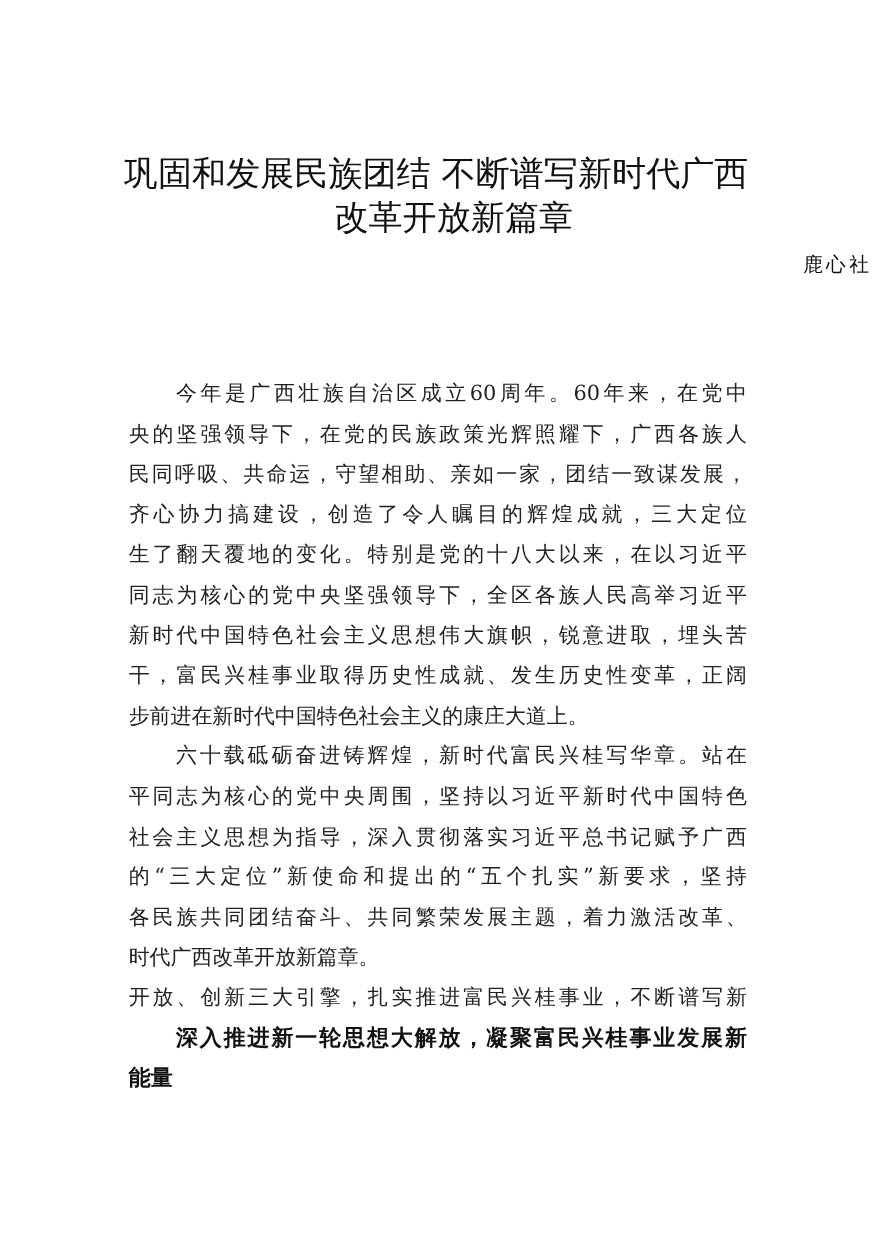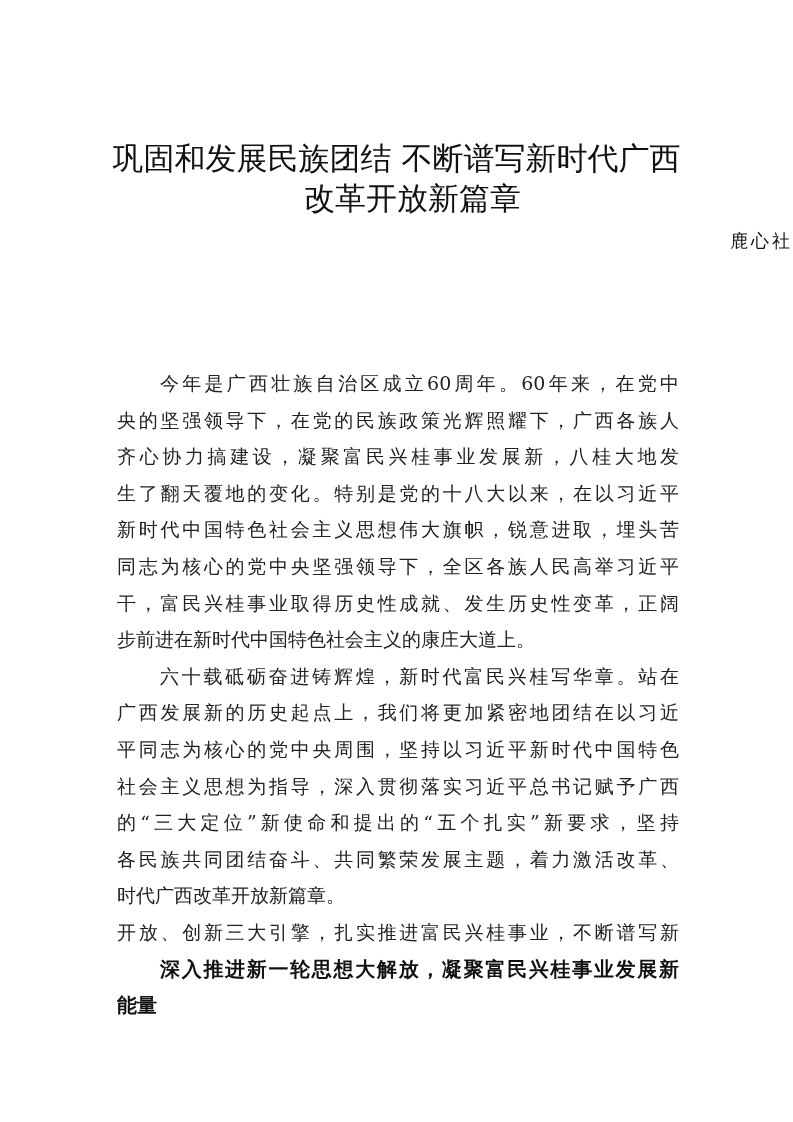--- a/index.html
+++ b/index.html
@@ -10,21 +10,21 @@
     font-family: "DejaVu Serif", "Liberation Serif", serif;
     font-size: 31px; line-height: 40px; color: #111;
   }
   .title.l1 { top: 138px; }
   .title.l2 { top: 178px; padding-left: 16px; }
   .author {
     position: absolute; left: 0; top: 228px; width: 793px; text-align: right;
     font-family: "DejaVu Serif", "Liberation Serif", serif;
     font-size: 18px; line-height: 26px; letter-spacing: 3px; color: #111;
   }
-  .body { position: absolute; left: 117px; top: 340px; width: 562px; margin-top: 25px; }
+  .body { position: absolute; left: 117px; top: 340px; width: 562px; }
   .line {
     height: 36.6px; line-height: 36.6px; white-space: nowrap;
     font-family: "DejaVu Serif", "Liberation Serif", serif;
     font-size: 19px; color: #222; text-align: justify; text-align-last: justify;
   }
   .line.last { text-align-last: left; }
   .line.indent { padding-left: 43px; }
   .heading {
     font-family: Liberation Sans, sans-serif;
     font-weight: bold; font-size: 20px; color: #111;
@@ -35,29 +35,29 @@
 
 <div class="page">
   <div class="title l1">巩固和发展民族团结 不断谱写新时代广西</div>
   <div class="title l2">改革开放新篇章</div>
   <div class="author">鹿心社</div>
 
   <div class="body">
 
     <div class="line indent">今年是广西壮族自治区成立60周年。60年来，在党中</div>
     <div class="line">央的坚强领导下，在党的民族政策光辉照耀下，广西各族人</div>
-    <div class="line">齐心协力搞建设，凝聚富民兴桂事业发展新，八桂大地发</div>
+    <div class="line">民同呼吸、共命运，守望相助、亲如一家，团结一致谋发展，</div>
+    <div class="line">齐心协力搞建设，创造了令人瞩目的辉煌成就，三大定位</div>
     <div class="line">生了翻天覆地的变化。特别是党的十八大以来，在以习近平</div>
+    <div class="line">同志为核心的党中央坚强领导下，全区各族人民高举习近平</div>
     <div class="line">新时代中国特色社会主义思想伟大旗帜，锐意进取，埋头苦</div>
-    <div class="line">同志为核心的党中央坚强领导下，全区各族人民高举习近平</div>
     <div class="line">干，富民兴桂事业取得历史性成就、发生历史性变革，正阔</div>
     <div class="line last">步前进在新时代中国特色社会主义的康庄大道上。</div>
 
     <div class="line indent">六十载砥砺奋进铸辉煌，新时代富民兴桂写华章。站在</div>
-    <div class="line">广西发展新的历史起点上，我们将更加紧密地团结在以习近</div>
     <div class="line">平同志为核心的党中央周围，坚持以习近平新时代中国特色</div>
     <div class="line">社会主义思想为指导，深入贯彻落实习近平总书记赋予广西</div>
     <div class="line">的“三大定位”新使命和提出的“五个扎实”新要求，坚持</div>
     <div class="line">各民族共同团结奋斗、共同繁荣发展主题，着力激活改革、</div>
     <div class="line last">时代广西改革开放新篇章。</div>
     <div class="line">开放、创新三大引擎，扎实推进富民兴桂事业，不断谱写新</div>
 
     <div class="line indent heading">深入推进新一轮思想大解放，凝聚富民兴桂事业发展新</div>
     <div class="line last heading">能量</div>
   </div>

